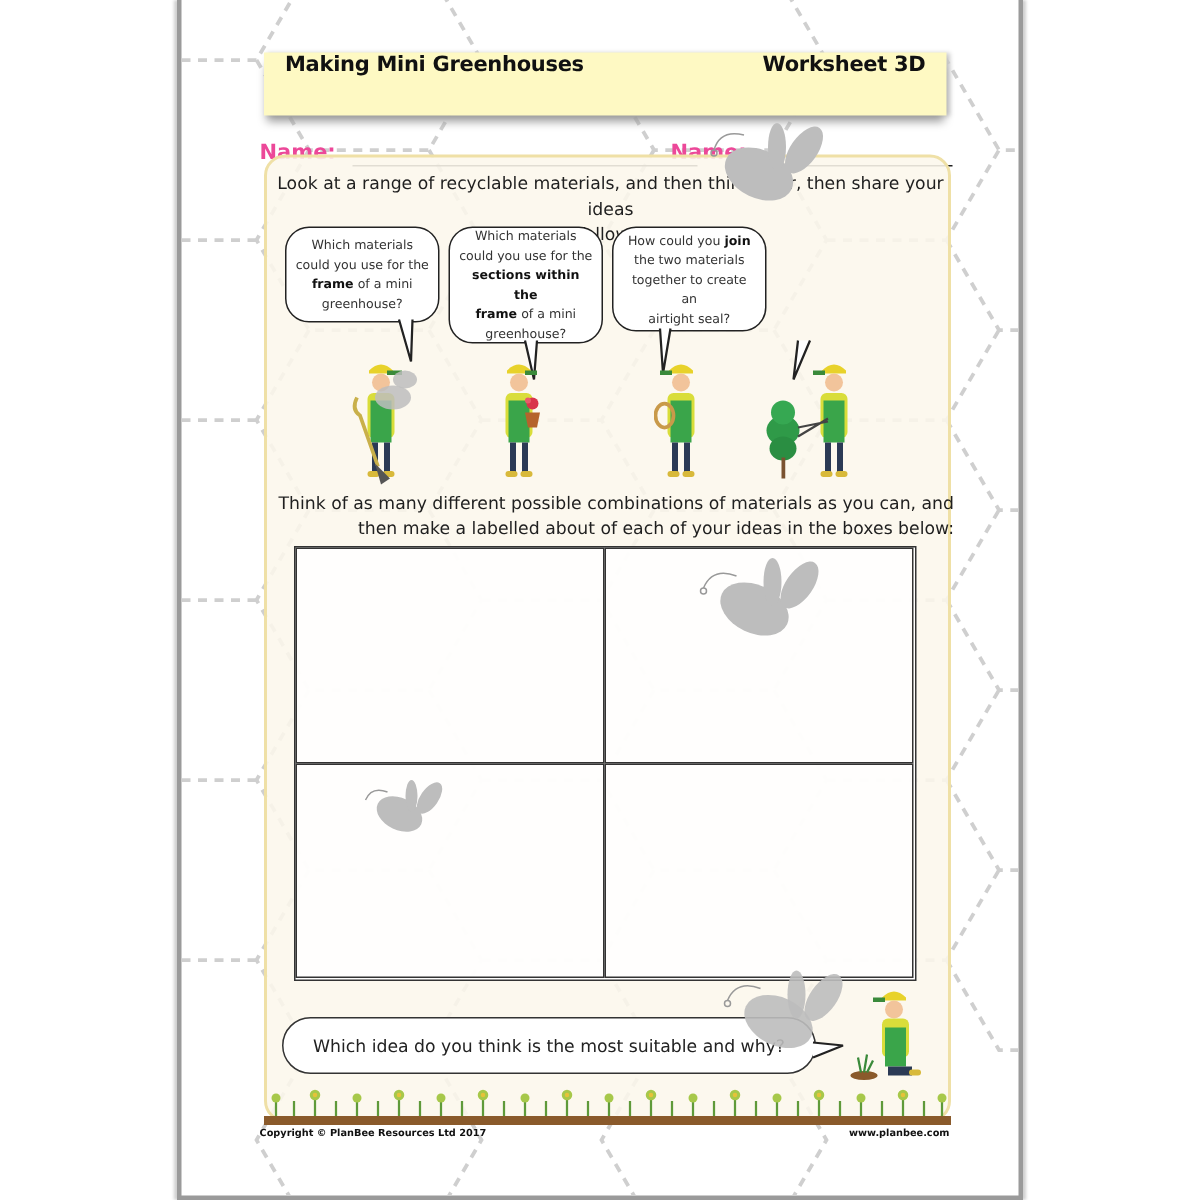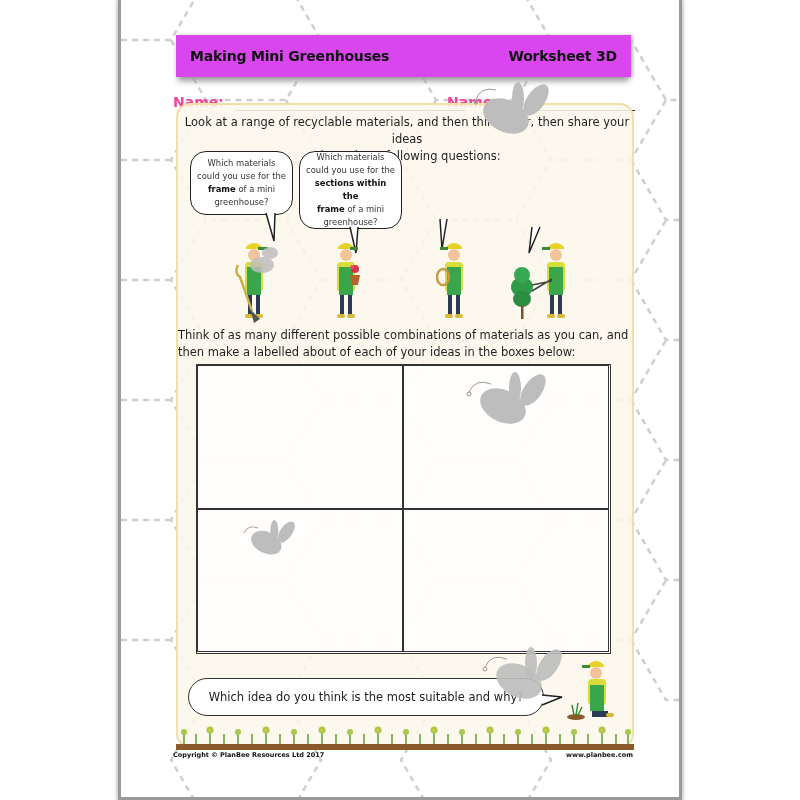--- a/index.html
+++ b/index.html
@@ -12,23 +12,23 @@
     border-left: 3px solid #9a9a9a;
     border-right: 3px solid #9a9a9a;
     border-bottom: 3px solid #9a9a9a;
     box-shadow: 2px 0 2px #cfcfcf, -2px 0 2px #cfcfcf;
     overflow: hidden;
   }
   .hex-bg { position: absolute; left: 0; top: 0; width: 564px; height: 800px; }
 
   .title-bar {
     position: absolute; left: 55px; top: 35px; width: 455px; height: 42px;
-    background: #d946ef;
+    background: #fef9c3;
     box-shadow: 0 6px 6px -2px #9a9a9a, 2px 0 3px #c8c8c8;
-    display: flex; align-items: center; justify-content: space-between;
+    display: flex; align-items: flex-start; justify-content: space-between;
     padding: 0 14px;
   }
   .title-text {
     font-family: "DejaVu Sans", sans-serif; font-weight: bold;
     font-size: 14px; letter-spacing: -0.2px; color: #111;
   }
 
   .name-row {
     position: absolute; left: 52px; top: 94px; width: 460px; height: 20px;
     font-weight: bold; font-size: 14px; color: #ec4899;
@@ -56,21 +56,21 @@
     font-size: 8.4px; line-height: 13px; color: #333;
     display: flex; align-items: center; justify-content: center; padding: 2px 6px;
   }
   .bubble b { color: #111; }
   .tail { position: absolute; width: 0; height: 0; }
 
   .figure { position: absolute; }
 
   .instr2 {
     position: absolute; left: 0; top: 222px; width: 458px;
-    text-align: left; font-size: 11.5px; line-height: 17px; color: #1f1f1f;
+    text-align: right; font-size: 11.5px; line-height: 17px; color: #1f1f1f;
   }
 
   .grid {
     position: absolute; left: 18px; top: 259px; width: 415px; height: 290px;
     border: 1.5px solid #333; background: rgba(255,255,255,0.85);
   }
   .cell { position: absolute; border: 0.75px solid #333; }
 
   .answer {
     position: absolute; left: 10px; top: 573px; width: 356px; height: 38px;
@@ -172,20 +172,28 @@
         <div>could you use for the</div>
         <div><b>sections within the</b></div>
         <div><b>frame</b><span> of a mini</span></div>
         <div>greenhouse?</div>
       </div>
     </div>
     <svg class="tail" style="left:170px; top:122px; width:20px; height:30px; overflow:visible;">
       <path d="M2 0 L8 26 L10 0" fill="#fff" stroke="#222" stroke-width="1.5"></path>
     </svg>
 
+    <div class="bubble" style="left:230px; top:46px; width:103px; height:70px;">
+      <div>
+        <div><span>How could you </span><b>join</b></div>
+        <div>the two materials</div>
+        <div>together to create an</div>
+        <div>airtight seal?</div>
+      </div>
+    </div>
     <svg class="tail" style="left:260px; top:114px; width:20px; height:34px; overflow:visible;">
       <path d="M2 0 L4 30 L9 0" fill="#fff" stroke="#222" stroke-width="1.5"></path>
     </svg>
 
     <svg class="tail" style="left:350px; top:122px; width:20px; height:30px; overflow:visible;">
       <path d="M4 0 L1 26 L12 0" fill="#fff" stroke="#222" stroke-width="1.5"></path>
     </svg>
 
     <svg class="figure" style="left:50px; top:130px; width:56px; height:90px;" viewBox="0 0 56 90">
       <path d="M18 12 Q26 4 34 12 L34 14 L18 14 Z" fill="#e8d22a"></path>

